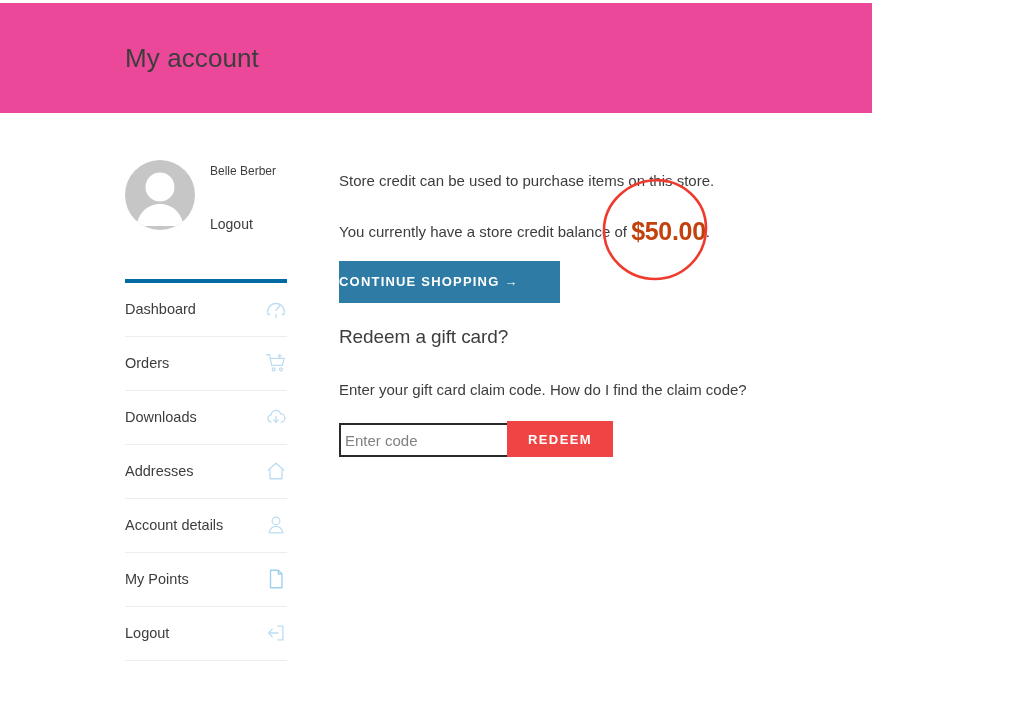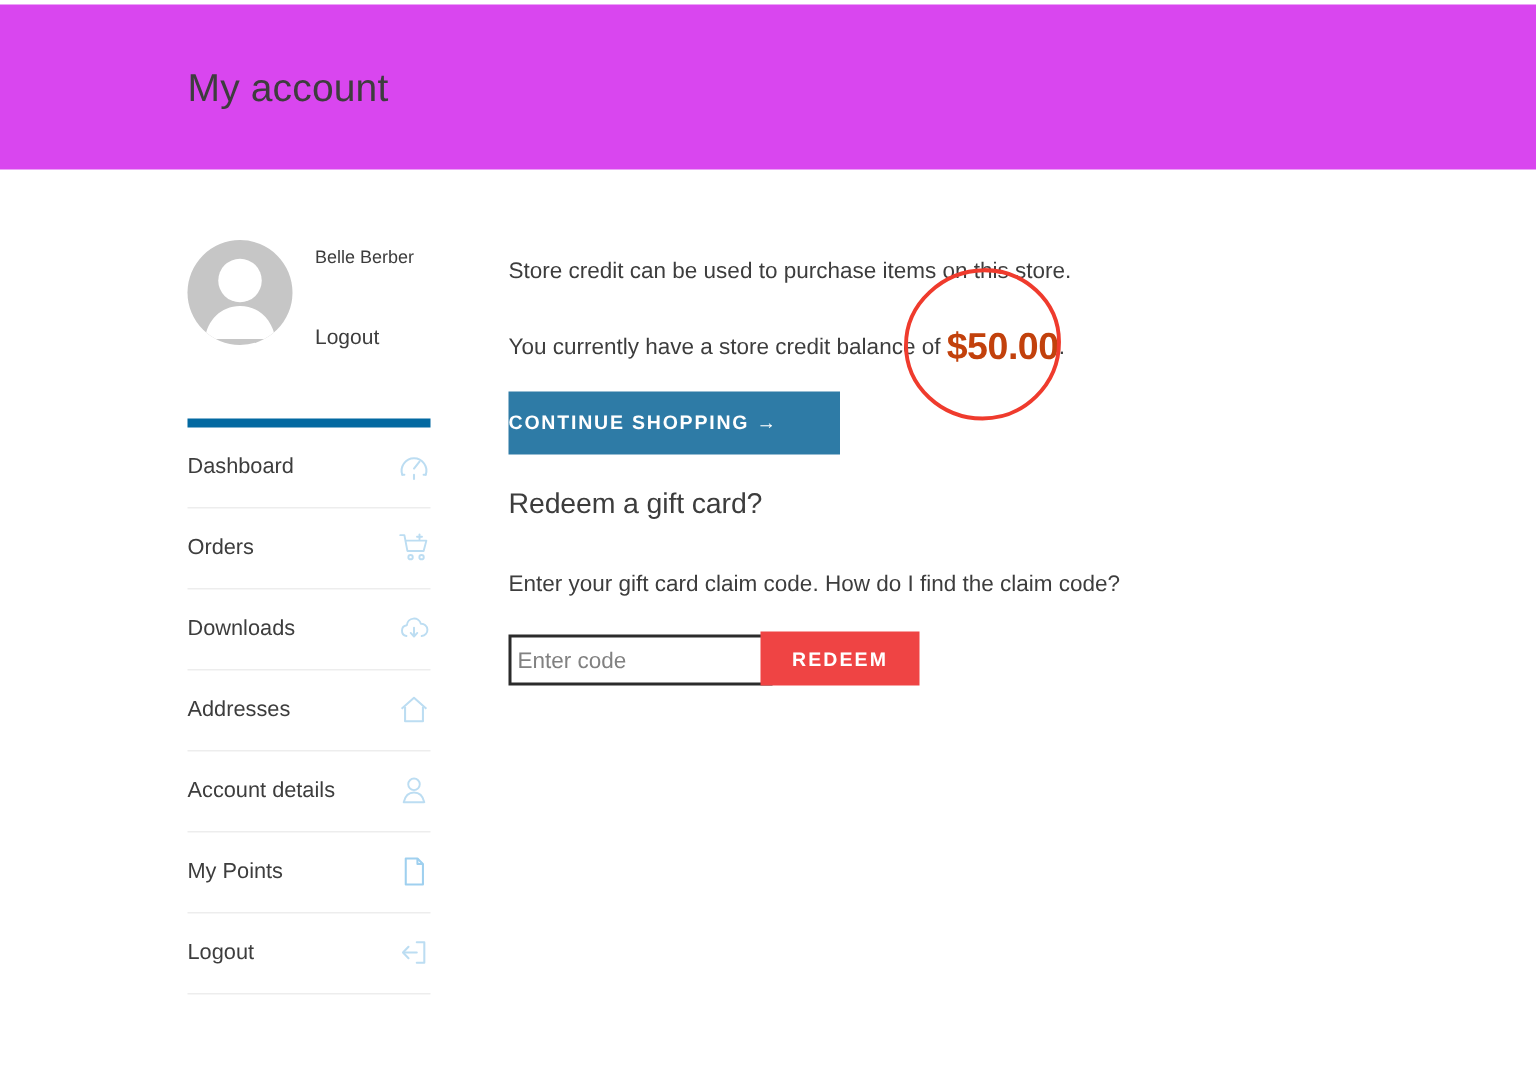--- a/index.html
+++ b/index.html
@@ -14,23 +14,23 @@
     color: #333333;
     overflow: hidden;
     position: relative;
   }
 
   
   .page-header {
     position: absolute;
     left: 0;
     top: 3px;
-    width: 1024px;
+    width: 872px;
     height: 110px;
-    background: #d946ef;
+    background: #ec4899;
     box-sizing: border-box;
   }
   .page-header h1 {
     position: absolute;
     left: 125px;
     top: 40px;
     margin: 0;
     font-size: 26px;
     font-weight: 400;
     letter-spacing: 0.1px;
@@ -89,21 +89,21 @@
     font-size: 14px;
     color: #3d3d3d;
     text-decoration: none;
   }
 
   .nav {
     position: absolute;
     left: 0;
     top: 166px;
     width: 162px;
-    border-top: 6px solid #0369a1;
+    border-top: 4px solid #0369a1;
   }
   .nav-item {
     position: relative;
     display: block;
     height: 53px;
     border-bottom: 1px solid #ededed;
     text-decoration: none;
     color: #3d3d3d;
   }
   .nav-label {

